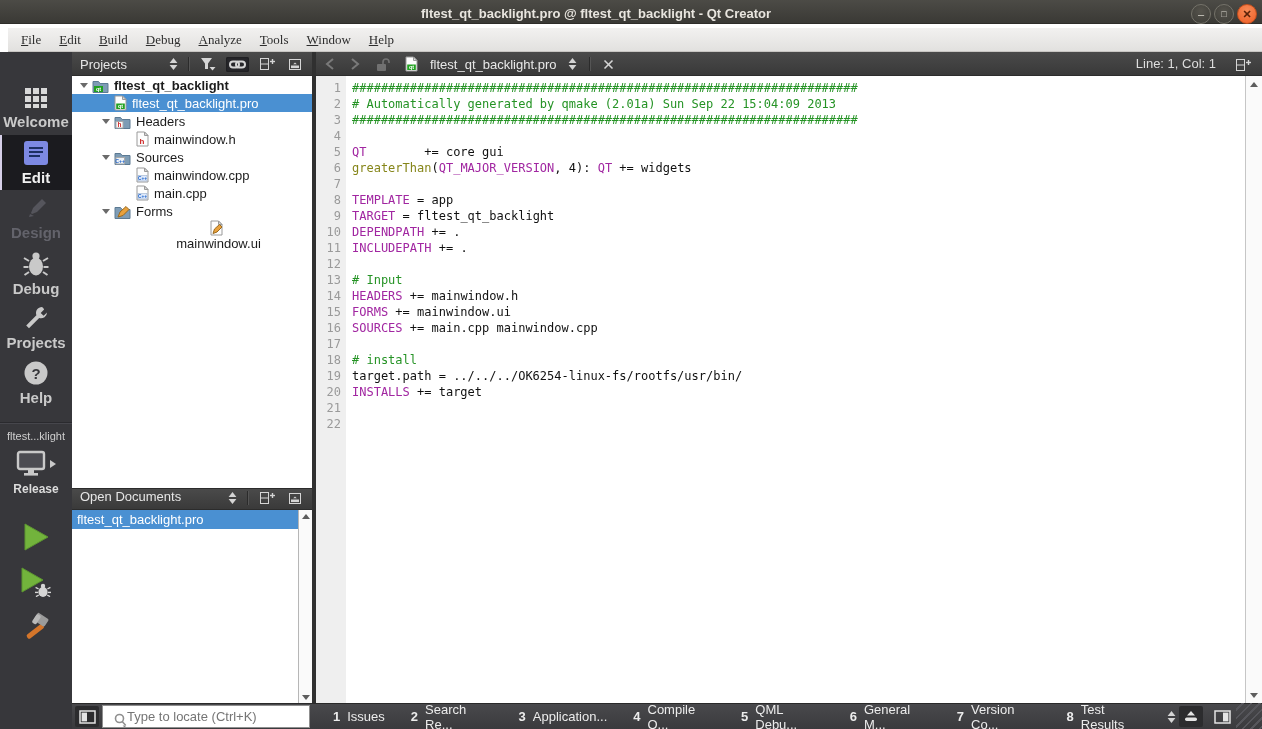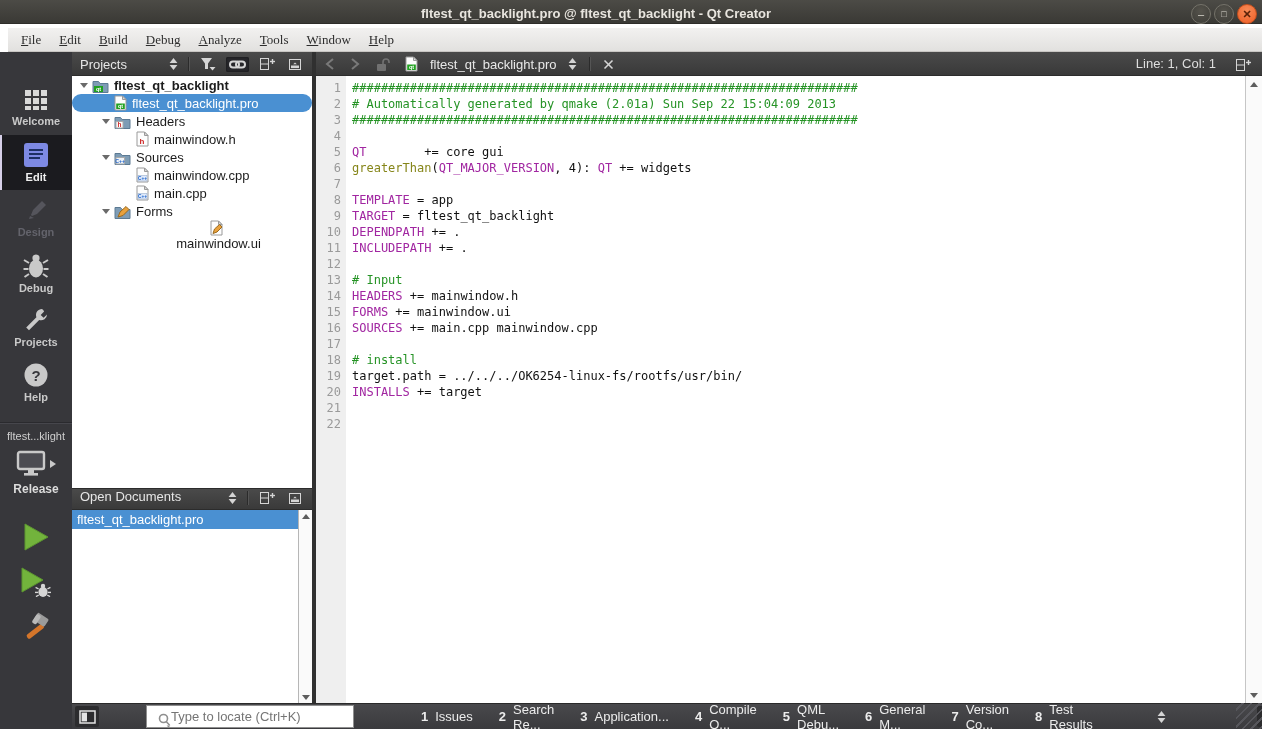--- a/index.html
+++ b/index.html
@@ -24,21 +24,21 @@
   .menubar{position:absolute;left:8px;top:28px;width:100%;height:24px;
     background:linear-gradient(#f2f1f0,#e2e1df);border-bottom:1px solid #c8c6c3;
     display:flex;align-items:center;padding-left:4px;box-sizing:border-box;font-family:Liberation Serif, serif;}
   .menu-item{padding:0 9px;height:24px;line-height:24px;color:#2d2d2d;}
   .menu-item u{text-decoration:underline;}
 
   
   .modebar{position:absolute;left:0;top:52px;width:72px;height:677px;background:#37373b;}
   .mode-items{margin-top:28px;}
   .mode-item{position:relative;height:55px;display:flex;flex-direction:column;align-items:center;justify-content:center;gap:3px;}
-  .mode-item .mode-label{font-size:11px;font-weight:bold;color:#c9c9c9;}
+  .mode-item .mode-label{font-size:15px;font-weight:bold;color:#c9c9c9;}
   .mode-item.active{background:#1b1b1f;}
   .mode-item.active::before{content:"";position:absolute;left:0;top:0;bottom:0;width:2px;background:#d6cfe8;}
   .mode-item.active .mode-label{color:#f0f0f0;}
   .mode-item.disabled .mode-label{color:#63636b;}
   .mode-sep{margin:12px 0 6px 0;border-top:1px solid #2a2a2e;border-bottom:1px solid #46464c;}
   .target-label{text-align:center;font-size:11px;color:#cfcfcf;margin-top:4px;white-space:nowrap;overflow:hidden;}
   .kit-btn{display:flex;align-items:center;justify-content:center;gap:2px;margin-top:8px;}
   .kit-name{text-align:center;font-size:12px;font-weight:bold;color:#dcdcdc;margin-top:4px;}
   .mode-actions{display:flex;flex-direction:column;align-items:center;gap:11px;margin-top:24px;}
 
@@ -54,21 +54,21 @@
   .tb-sep{position:absolute;left:240px;top:0;width:4px;height:24px;background:#2e2e2e;}
   .edit-tabbar{position:absolute;left:244px;top:0;right:0;height:24px;display:flex;align-items:center;gap:9px;padding-left:6px;}
   .tab-title{color:#e8e8e8;}
   .dim{opacity:.55;}
   .linecol{position:absolute;right:46px;top:0;height:24px;line-height:24px;color:#dedede;}
   .tr-split{position:absolute;right:8px;top:4px;}
 
   
   .left-panel{position:absolute;left:72px;top:76px;width:240px;height:627px;background:#fff;}
   .tree{position:absolute;left:0;top:0;width:240px;height:412px;overflow:hidden;background:#fff;}
-  .tree-row{height:18px;display:flex;align-items:center;white-space:nowrap;border-radius:9px;}
+  .tree-row{height:18px;display:flex;align-items:center;white-space:nowrap;}
   .tree-row.selected{background:#4a90d2;color:#fff;}
   .tw{width:16px;display:inline-flex;justify-content:center;flex:none;}
   .tw.arrow::after{content:"";width:0;height:0;border-left:4px solid transparent;border-right:4px solid transparent;border-top:5px solid #6a6a6a;}
   .tree-label{margin-left:5px;font-size:13px;color:#1c1c1c;}
   .tree-row.selected .tree-label{color:#fff;}
   .tree-label.bold{font-weight:bold;}
   .od-header{position:absolute;left:0;top:412px;width:240px;height:22px;
     background:linear-gradient(#4a4a4a,#3a3a3a);border-top:1px solid #2c2c2c;border-bottom:1px solid #2c2c2c;
     display:flex;align-items:flex-start;box-sizing:border-box;}
   .od-list{position:absolute;left:0;top:434px;width:240px;height:193px;background:#fff;}
@@ -91,21 +91,21 @@
   .code-line{height:16px;}
   .tok-c{color:#259325;}
   .tok-v{color:#a126a1;}
   .tok-f{color:#86861a;}
   .tok-p{color:#111;}
   .ed-scroll{position:absolute;right:0;top:0;width:17px;height:100%;background:#fafafa;border-left:1px solid #c6c6c6;box-sizing:border-box;}
 
   
   .statusbar{position:absolute;left:72px;bottom:0;right:0;height:26px;
     background:linear-gradient(#49494c,#3a3a3d);border-top:1px solid #2a2a2a;
-    display:flex;align-items:center;box-sizing:border-box;gap:44px;}
+    display:flex;align-items:center;box-sizing:border-box;}
   .sb-btn{width:24px;height:21px;margin-left:3px;background:#2c2c2e;border-radius:2px;
     display:flex;align-items:center;justify-content:center;flex:none;}
   .locator{position:relative;margin-left:3px;flex:none;}
   .locator input{width:178px;height:21px;border:1px solid #8f8f8f;background:#fff;
     padding:0 4px 0 24px;font-family:"Liberation Sans",sans-serif;font-size:13px;color:#333;outline:none;}
   .locator .icon{position:absolute;left:6px;top:4px;}
   .out-tabs{display:flex;align-items:center;margin-left:10px;}
   .out-tab{display:flex;align-items:center;gap:7px;padding:0 13px;height:26px;color:#ececec;}
   .out-num{font-weight:bold;}
   .sb-updown{margin-left:4px;}

